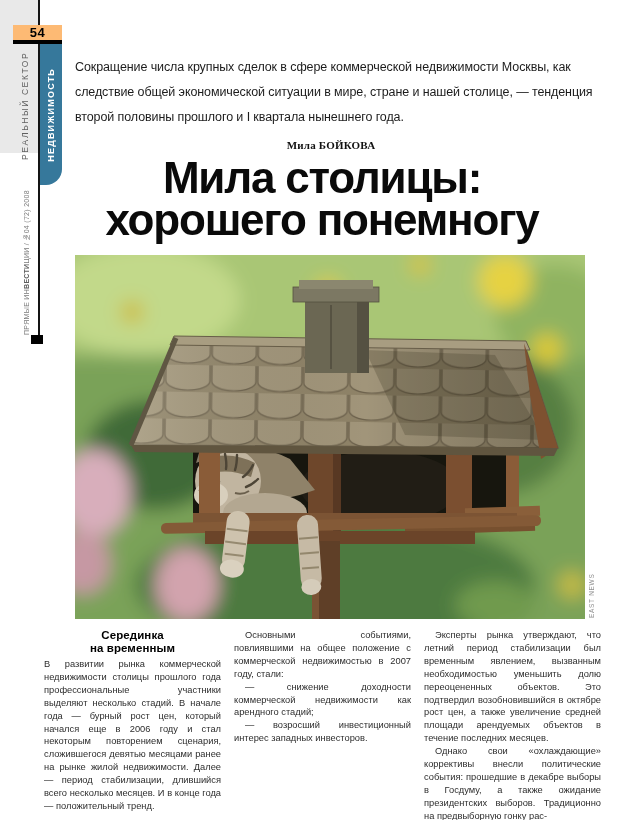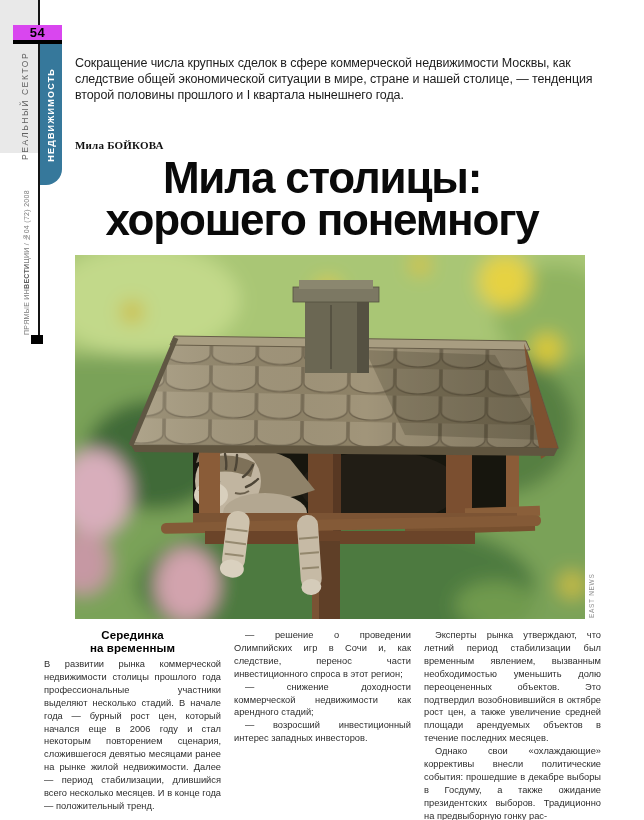--- a/index.html
+++ b/index.html
@@ -2,39 +2,39 @@
 <html><head>
 <meta charset="utf-8">
 <style>
   html,body{margin:0;padding:0;background:#fff;}
   .page{position:relative;width:644px;height:820px;background:#fff;overflow:hidden;
         font-family:"Liberation Sans",sans-serif;}
 
   
   .gray-band{position:absolute;left:0;top:0;width:38px;height:153px;background:#e9e9e9;}
   .vrule{position:absolute;left:38px;top:0;width:2px;height:344px;background:#141414;}
-  .pagenum-box{position:absolute;left:13px;top:25px;width:49px;height:15px;background:#d946ef;
+  .pagenum-box{position:absolute;left:13px;top:25px;width:49px;height:15px;background:#fdba74;
                display:flex;align-items:center;justify-content:center;
                font-weight:bold;font-size:13px;color:#000;letter-spacing:0.5px;}
   .pagenum-bar{position:absolute;left:13px;top:40px;width:49px;height:4px;background:#000;}
   .teal-band{position:absolute;left:40px;top:44px;width:22px;height:141px;
              border-radius:0 0 16px 0;display:flex;align-items:center;justify-content:center;}
   .vtext{writing-mode:vertical-rl;transform:rotate(180deg);white-space:nowrap;display:block;}
   .section-label{position:absolute;left:20px;top:50px;height:110px;
                  font-size:8.5px;letter-spacing:1.6px;color:#5f5f5f;}
   .rubric-label{font-size:9px;font-weight:bold;letter-spacing:1.2px;color:#fff;}
   .spine{position:absolute;left:23px;top:205px;height:130px;
          font-size:7px;letter-spacing:0.3px;color:#7b7b7b;}
   .spine b{font-weight:bold;color:#5d5d5d;}
   .spine-square{position:absolute;left:31px;top:335px;width:12px;height:9px;background:#000;}
 
   
   .lead{position:absolute;left:75px;top:55px;width:527px;
-        font-size:12.5px;line-height:16px;color:#1c1c1c;letter-spacing:-0.1px;}
-  .author{position:absolute;left:75px;top:139px;width:512px;text-align:left;
+        font-size:12.5px;line-height:25px;color:#1c1c1c;letter-spacing:-0.1px;}
+  .author{position:absolute;left:75px;top:139px;width:512px;text-align:center;
           font-family:"Liberation Serif",serif;font-weight:bold;font-size:11px;
           letter-spacing:0.2px;color:#111;}
   .headline{position:absolute;left:22px;top:157px;width:600px;text-align:center;
             font-weight:bold;font-size:44px;line-height:42px;letter-spacing:-1.2px;
             color:#0a0a0a;}
 
   
   .photo{position:absolute;left:75px;top:255px;width:510px;height:364px;overflow:hidden;}
   .photo svg{display:block;}
   .credit{position:absolute;left:588px;top:552px;height:66px;
@@ -179,21 +179,21 @@
 
   <div class="columns">
     <div>
       <div class="col-heading">
         <div>Серединка</div>
         <div>на временным</div>
       </div>
       <p>В развитии рынка коммерческой недвижимости столицы прошлого года профессиональные участники выделяют несколько стадий. В начале года — бурный рост цен, который начался еще в 2006 году и стал некоторым повторением сценария, сложившегося девятью месяцами ранее на рынке жилой недвижимости. Далее — период стабилизации, длившийся всего несколько месяцев. И в конце года — положительный тренд.</p>
     </div>
     <div>
-      <p class="ind">— решение о проведении Олимпийских игр в Сочи и, как следствие, перенос части инвестиционного спроса в этот регион;</p>
+      <p class="ind">Основными событиями, повлиявшими на общее положение с коммерческой недвижимостью в 2007 году, стали:</p>
       <p class="ind">— снижение доходности коммерческой недвижимости как арендного стадий;</p>
       <p class="ind">— возросший инвестиционный интерес западных инвесторов.</p>
     </div>
     <div>
       <p class="ind">Эксперты рынка утверждают, что летний период стабилизации был временным явлением, вызванным необходимостью уменьшить долю переоцененных объектов. Это подтвердил возобновившийся в октябре рост цен, а также увеличение средней площади арендуемых объектов в течение последних месяцев.</p>
       <p class="ind">Однако свои «охлаждающие» коррективы внесли политические события: прошедшие в декабре выборы в Госдуму, а также ожидание президентских выборов. Традиционно на предвыборную гонку рас-</p>
     </div>
   </div>
 
 </div>

